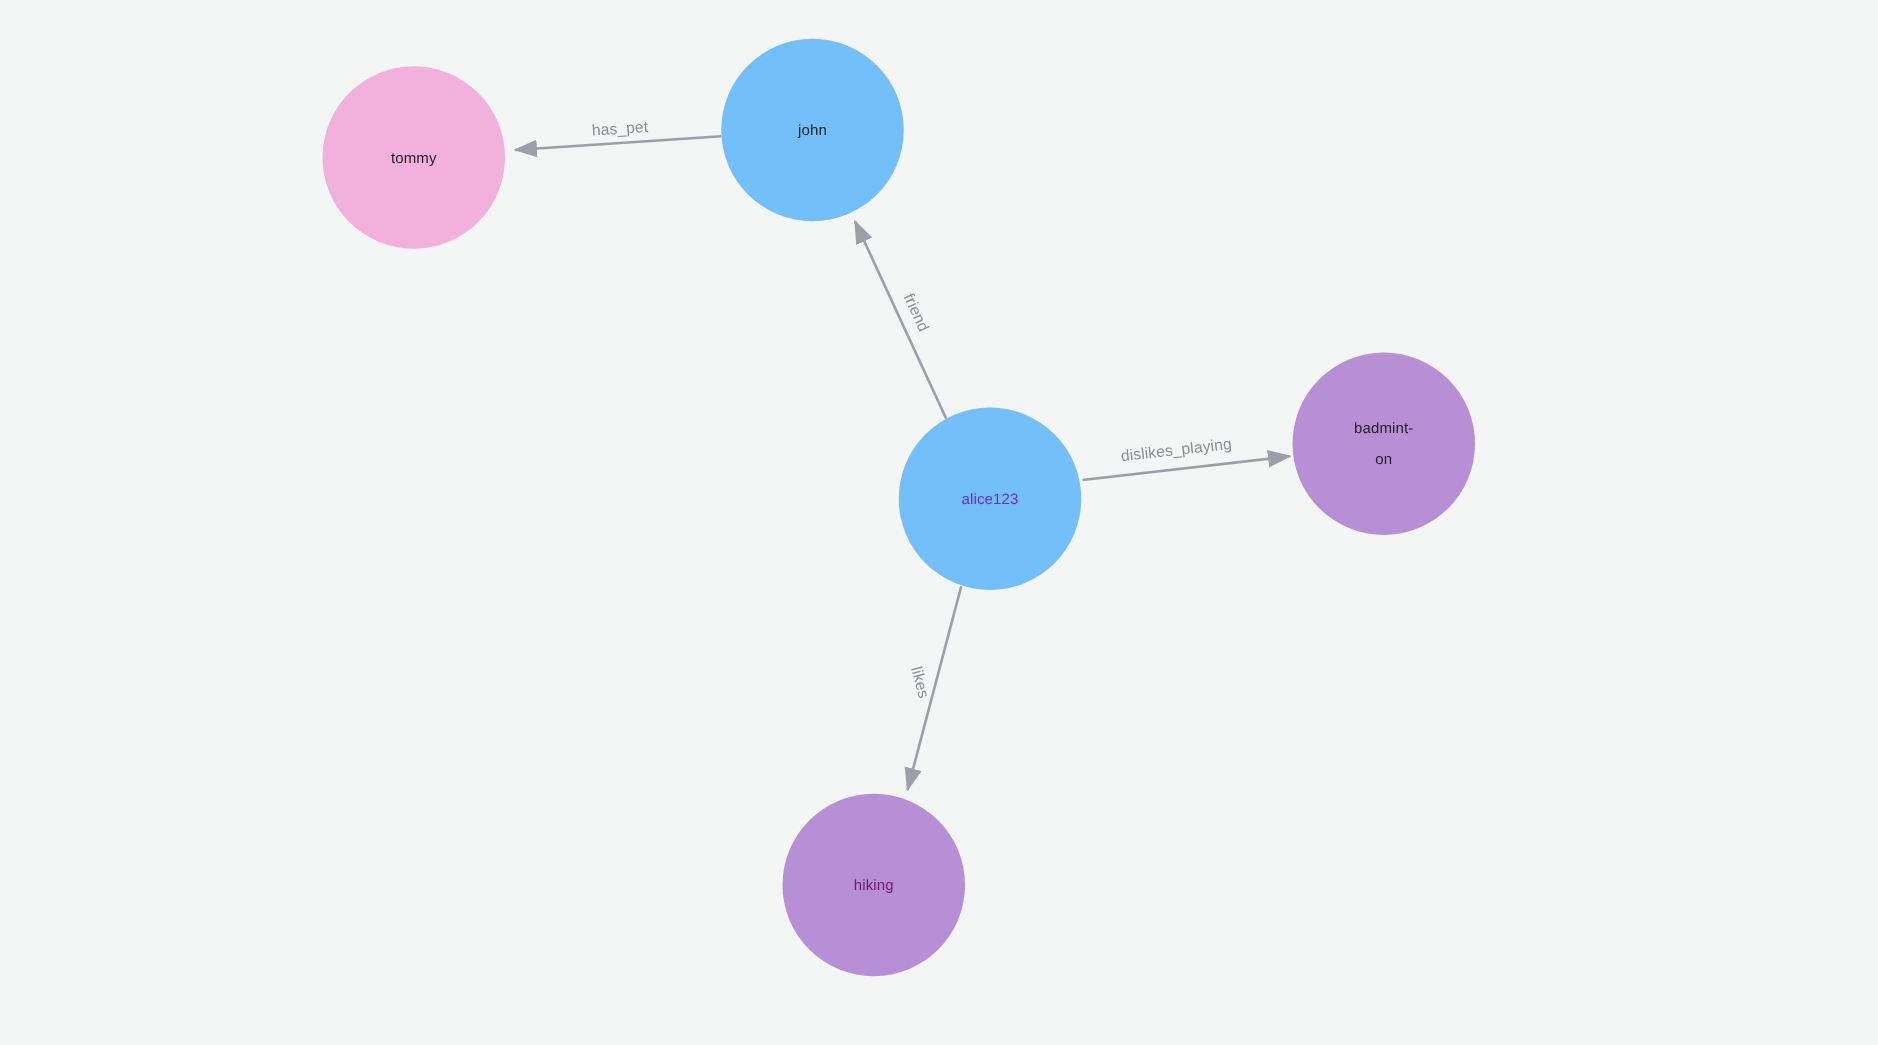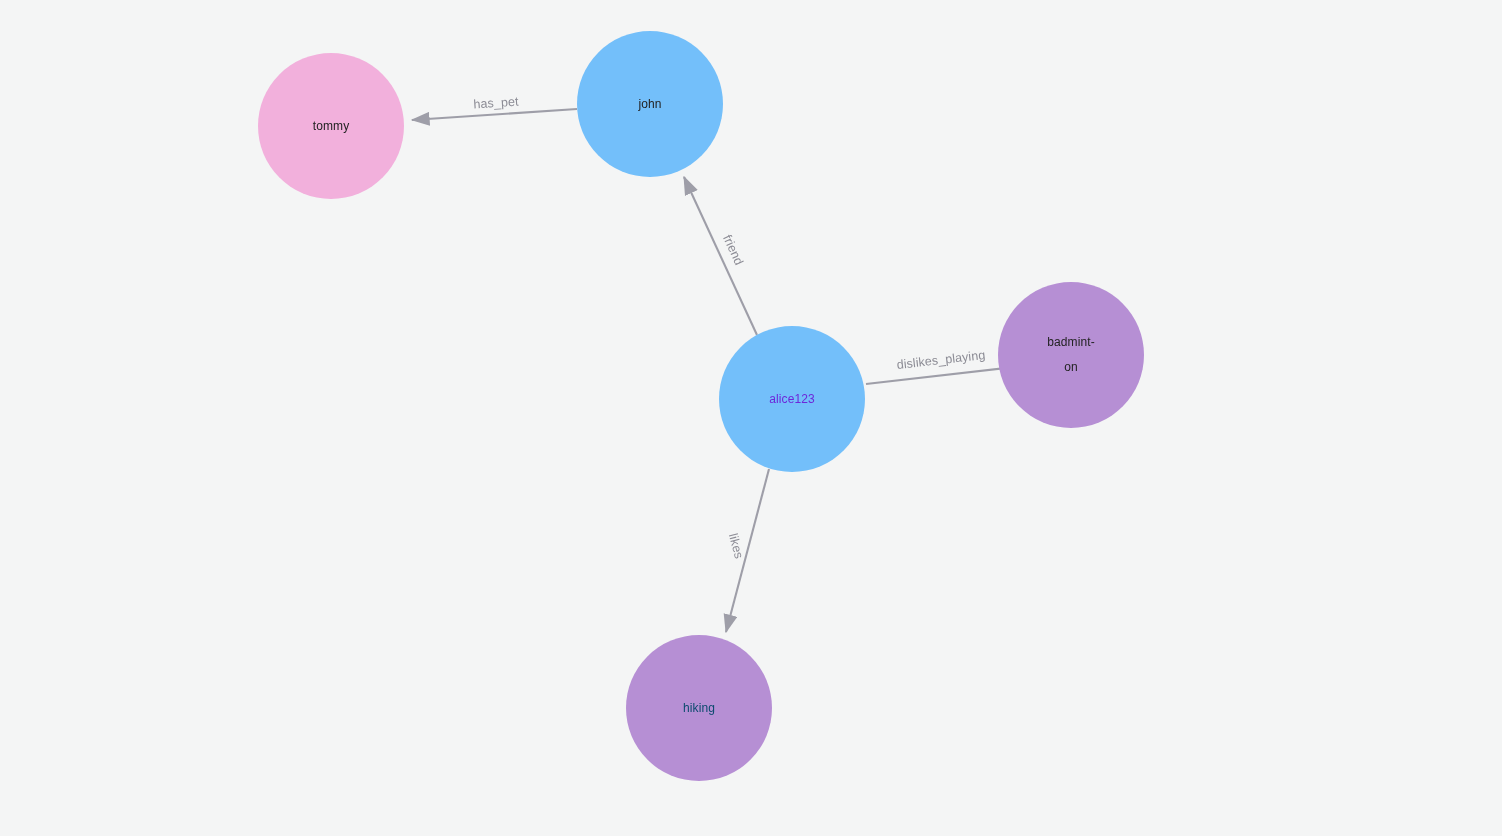--- a/index.html
+++ b/index.html
@@ -85,22 +85,22 @@
   <div id="nodes-container">
       <div class="node-group" style="left: 258px; top: 53px; width: 146px; height: 146px; background: rgb(242, 176, 220);">
         <span class="node-label" style="color: rgb(35, 35, 35);">tommy</span>
       </div>
       <div class="node-group" style="left: 577px; top: 31px; width: 146px; height: 146px; background: rgb(115, 191, 250);">
         <span class="node-label" style="color: rgb(35, 35, 35);">john</span>
       </div>
       <div class="node-group" style="left: 719px; top: 326px; width: 146px; height: 146px; background: rgb(115, 191, 250);">
         <span class="node-label" style="color: #6d28d9;">alice123</span>
       </div>
-      <div class="node-group" style="left: 998px; top: 282px; width: 146px; height: 146px; background: rgb(182, 143, 212);">
+      <div class="node-group" style="left: 1034px; top: 282px; width: 146px; height: 146px; background: rgb(182, 143, 212);">
         <span class="node-label" style="color: rgb(35, 35, 35);">badmint-
 on</span>
       </div>
       <div class="node-group" style="left: 626px; top: 635px; width: 146px; height: 146px; background: rgb(182, 143, 212);">
-        <span class="node-label" style="color: #0c4a6e;">hiking</span>
+        <span class="node-label" style="color: #701a75;">hiking</span>
       </div>
     </div>
 
 </div>
 
 </body></html>

